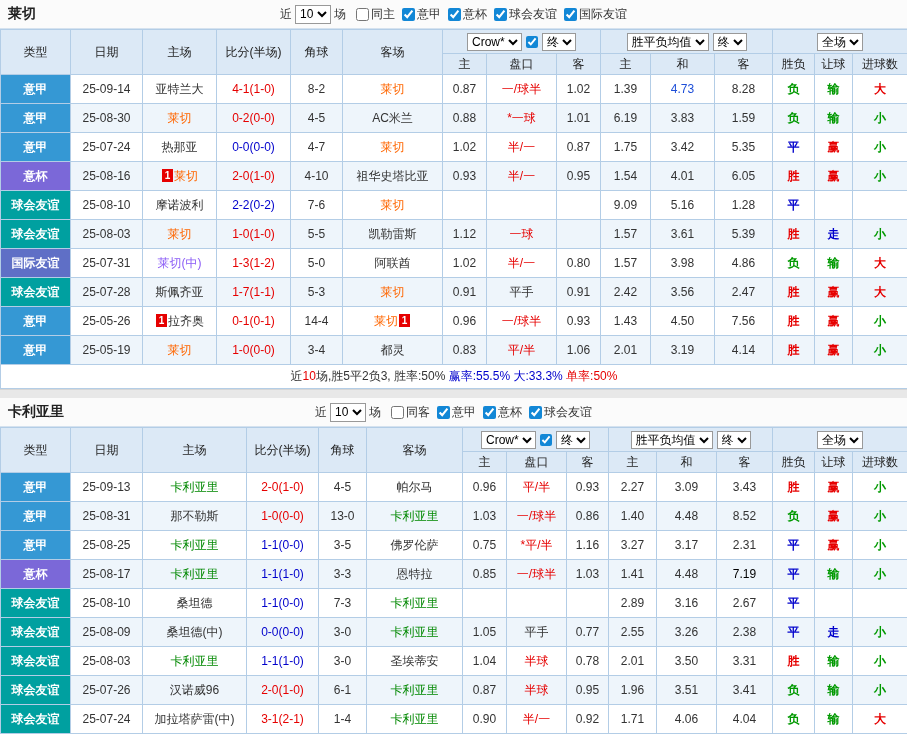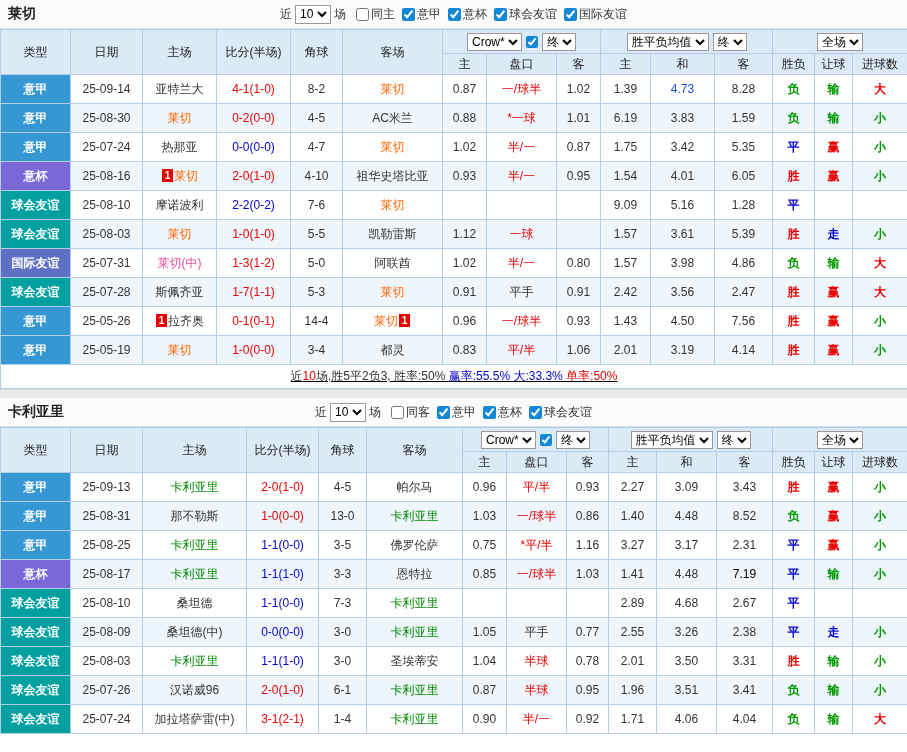--- a/index.html
+++ b/index.html
@@ -21,21 +21,21 @@
   table{width:907px;border-collapse:collapse;table-layout:fixed;font-size:12px;}
   th,td{border:1px solid #b3cde6;text-align:center;padding:0;overflow:hidden;white-space:nowrap;}
   thead th{background:#dce9f6;font-weight:normal;color:#222;height:23px;}
   thead tr.sub th{height:20px;}
   .hdr-selects{display:flex;align-items:center;justify-content:center;gap:4px;}
   thead select{height:18px;font-size:12px;border:1px solid #999;background:#fff;font-family:inherit;}
   thead input[type=checkbox]{width:12px;height:12px;accent-color:#1287d6;margin:0;}
   tbody td{height:28px;color:#333;background:#fff;}
   tbody tr:nth-child(even) td{background:#eef5fb;}
   td.type-cell{color:#fff;font-weight:bold;}
-  tr.footer-row td{height:23px;background:#fff;text-decoration:underline;}
+  tr.footer-row td{height:23px;background:#fff;}
   .badge1{display:inline-block;background:#e60000;color:#fff;width:11px;height:13px;line-height:13px;font-size:10px;font-weight:bold;margin:0 1px;vertical-align:1px;}
   .section-gap{height:8px;background:#e8e8e8;border-top:1px solid #d6d6d6;}
   
   .tbl-a col:nth-child(1){width:70px}.tbl-a col:nth-child(2){width:72px}.tbl-a col:nth-child(3){width:74px}
   .tbl-a col:nth-child(4){width:74px}.tbl-a col:nth-child(5){width:52px}.tbl-a col:nth-child(6){width:100px}
   .tbl-a col:nth-child(7){width:44px}.tbl-a col:nth-child(8){width:70px}.tbl-a col:nth-child(9){width:44px}
   .tbl-a col:nth-child(10){width:50px}.tbl-a col:nth-child(11){width:64px}.tbl-a col:nth-child(12){width:58px}
   .tbl-a col:nth-child(13){width:42px}.tbl-a col:nth-child(14){width:38px}.tbl-a col:nth-child(15){width:55px}
   
   .tbl-b col:nth-child(1){width:70px}.tbl-b col:nth-child(2){width:72px}.tbl-b col:nth-child(3){width:104px}
@@ -237,21 +237,21 @@
             <td style="color: rgb(51, 51, 51);">1.57</td>
             <td style="color: rgb(51, 51, 51);">3.61</td>
             <td style="color: rgb(51, 51, 51);">5.39</td>
             <td style="color: rgb(230, 0, 0); font-weight: bold;">胜</td>
             <td style="color: rgb(0, 0, 204); font-weight: bold;">走</td>
             <td style="color: rgb(0, 153, 0); font-weight: bold;">小</td>
           </tr>
           <tr>
             <td class="type-cell" style="background: rgb(95, 111, 198);">国际友谊</td>
             <td>25-07-31</td>
-            <td><span style="color: #ec4899;">莱切(中)</span></td>
+            <td><span style="color: #8b5cf6;">莱切(中)</span></td>
             <td style="color: rgb(230, 0, 0);">1-3(1-2)</td>
             <td>5-0</td>
             <td><span style="color: rgb(51, 51, 51);">阿联酋</span></td>
             <td style="color: rgb(51, 51, 51);">1.02</td>
             <td style="color: rgb(230, 0, 0);">半/一</td>
             <td style="color: rgb(51, 51, 51);">0.80</td>
             <td style="color: rgb(51, 51, 51);">1.57</td>
             <td style="color: rgb(51, 51, 51);">3.98</td>
             <td style="color: rgb(51, 51, 51);">4.86</td>
             <td style="color: rgb(0, 153, 0); font-weight: bold;">负</td>
@@ -477,21 +477,21 @@
             <td class="type-cell" style="background: rgb(0, 160, 160);">球会友谊</td>
             <td>25-08-10</td>
             <td><span style="color: rgb(51, 51, 51);">桑坦德</span></td>
             <td style="color: rgb(0, 0, 204);">1-1(0-0)</td>
             <td>7-3</td>
             <td><span style="color: rgb(0, 136, 0);">卡利亚里</span></td>
             <td style="color: rgb(51, 51, 51);"></td>
             <td style="color: rgb(51, 51, 51);"></td>
             <td style="color: rgb(51, 51, 51);"></td>
             <td style="color: rgb(51, 51, 51);">2.89</td>
-            <td style="color: rgb(51, 51, 51);">4.68</td>
+            <td style="color: rgb(51, 51, 51);">3.16</td>
             <td style="color: rgb(51, 51, 51);">2.67</td>
             <td style="color: rgb(0, 0, 204); font-weight: bold;">平</td>
             <td style="color: rgb(51, 51, 51); font-weight: bold;"></td>
             <td style="color: rgb(51, 51, 51); font-weight: bold;"></td>
           </tr>
           <tr>
             <td class="type-cell" style="background: rgb(0, 160, 160);">球会友谊</td>
             <td>25-08-09</td>
             <td><span style="color: rgb(51, 51, 51);">桑坦德(中)</span></td>
             <td style="color: rgb(0, 0, 204);">0-0(0-0)</td>

